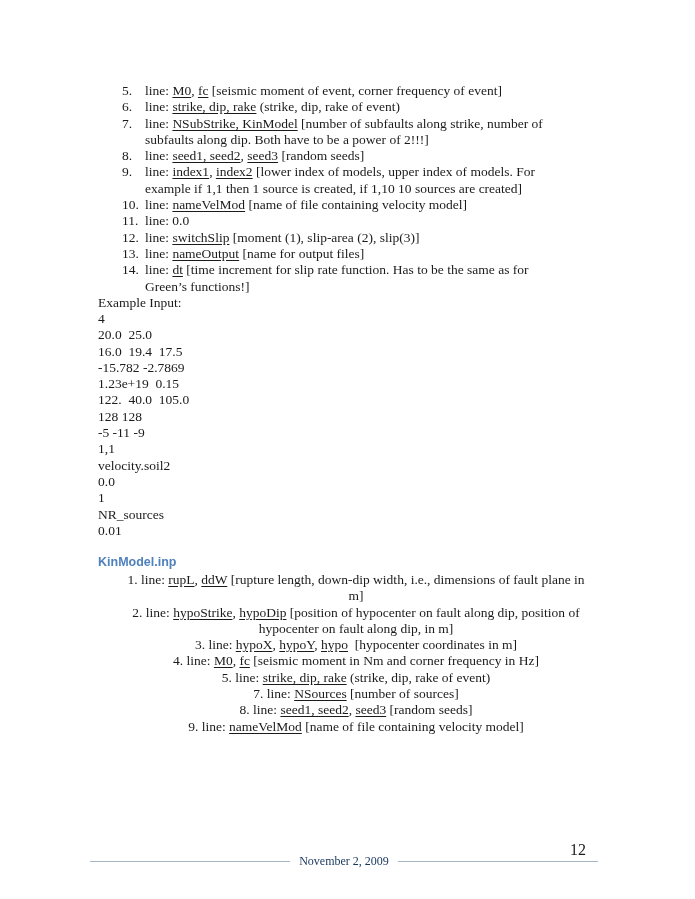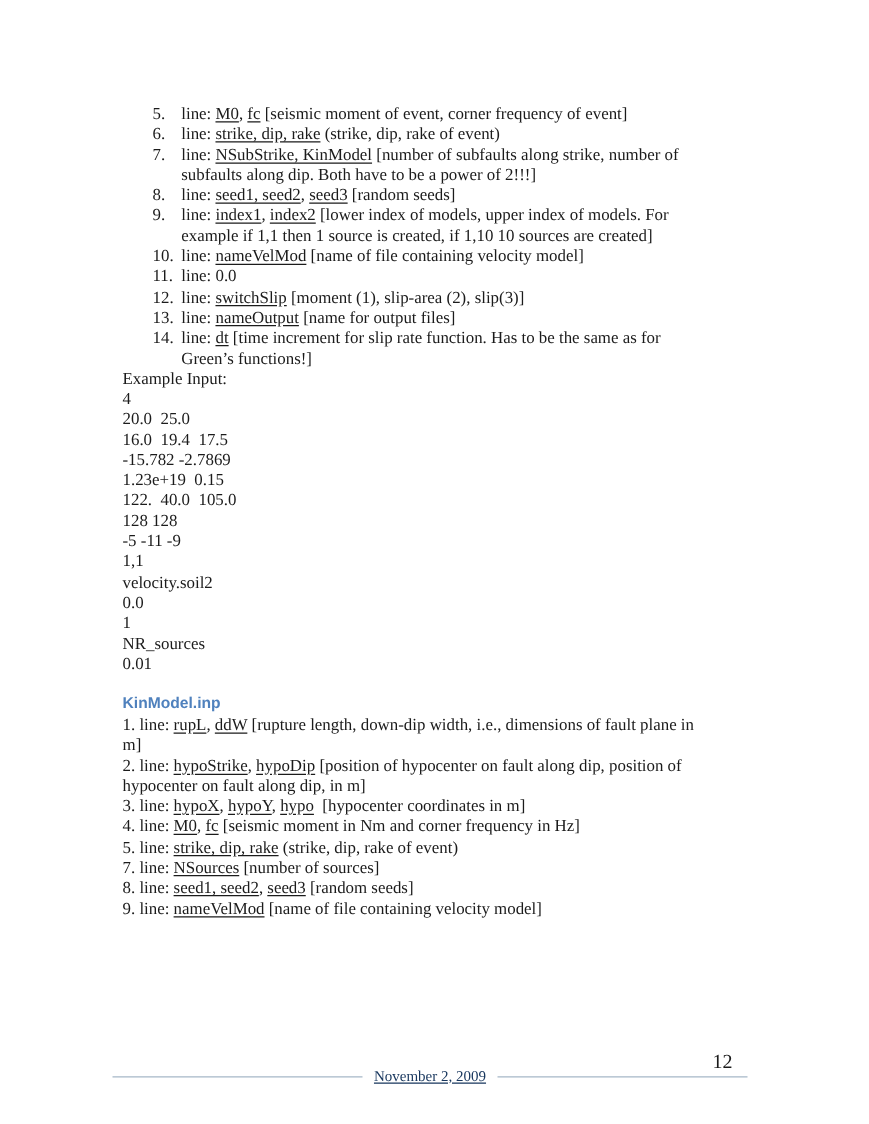--- a/index.html
+++ b/index.html
@@ -24,34 +24,34 @@
   .exlines{position:absolute;left:98px;top:311px;}
   .ex-line{white-space:pre;}
   
   .kin-heading{
     position:absolute;left:98px;top:554px;
     font-family:Liberation Sans, sans-serif;
     font-weight:bold;font-size:12.5px;line-height:16px;
     color:var(--heading_blue,#4F81BD);
   }
   .kinlist{position:absolute;left:98px;top:572px;width:516px;}
-  .kin-item{white-space:pre-wrap;}
+  .kin-item{white-space:pre-wrap;text-align:center;}
   
   .footer-rule{
     position:absolute;left:90px;top:861px;width:508px;height:0;
     border-top:1px solid var(--footer_line,#A6B8C8);
   }
   .footer-date-wrap{
     position:absolute;left:90px;top:853px;width:508px;
     text-align:center;z-index:2;
   }
   .footer-date{
     display:inline-block;background:#ffffff;padding:0 9px;
     color:var(--footer_text,#17365D);
-    font-size:12px;line-height:15px;text-decoration:underline;
+    font-size:12px;line-height:15px;
   }
   .page-number{
     position:absolute;left:560px;top:842px;width:26px;
     text-align:right;font-size:16px;line-height:15px;
     color:var(--body_text,#1b1b1b);
   }
 </style>
 </head>
 <body>
 

